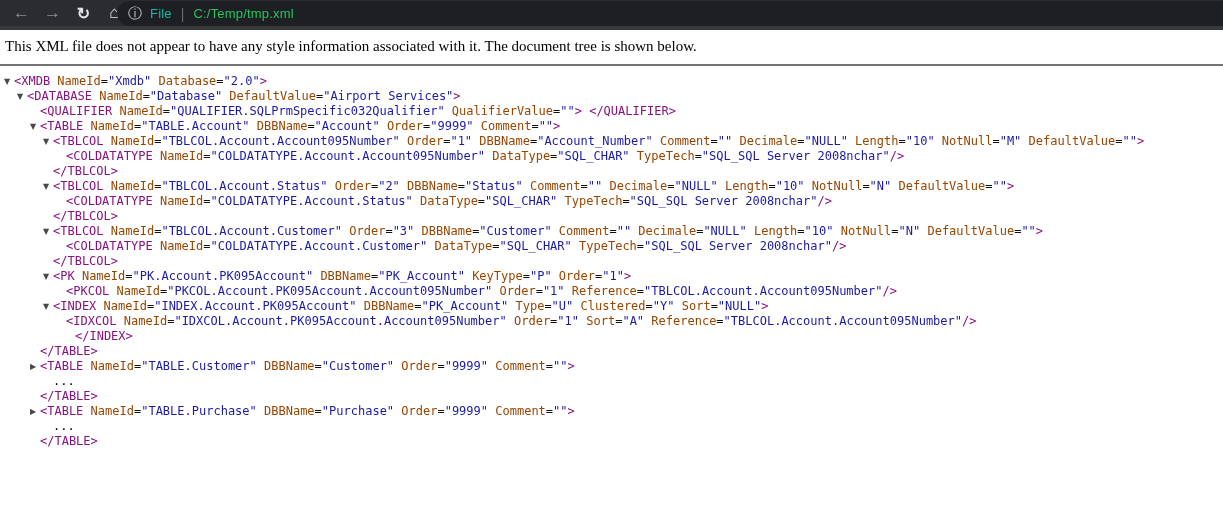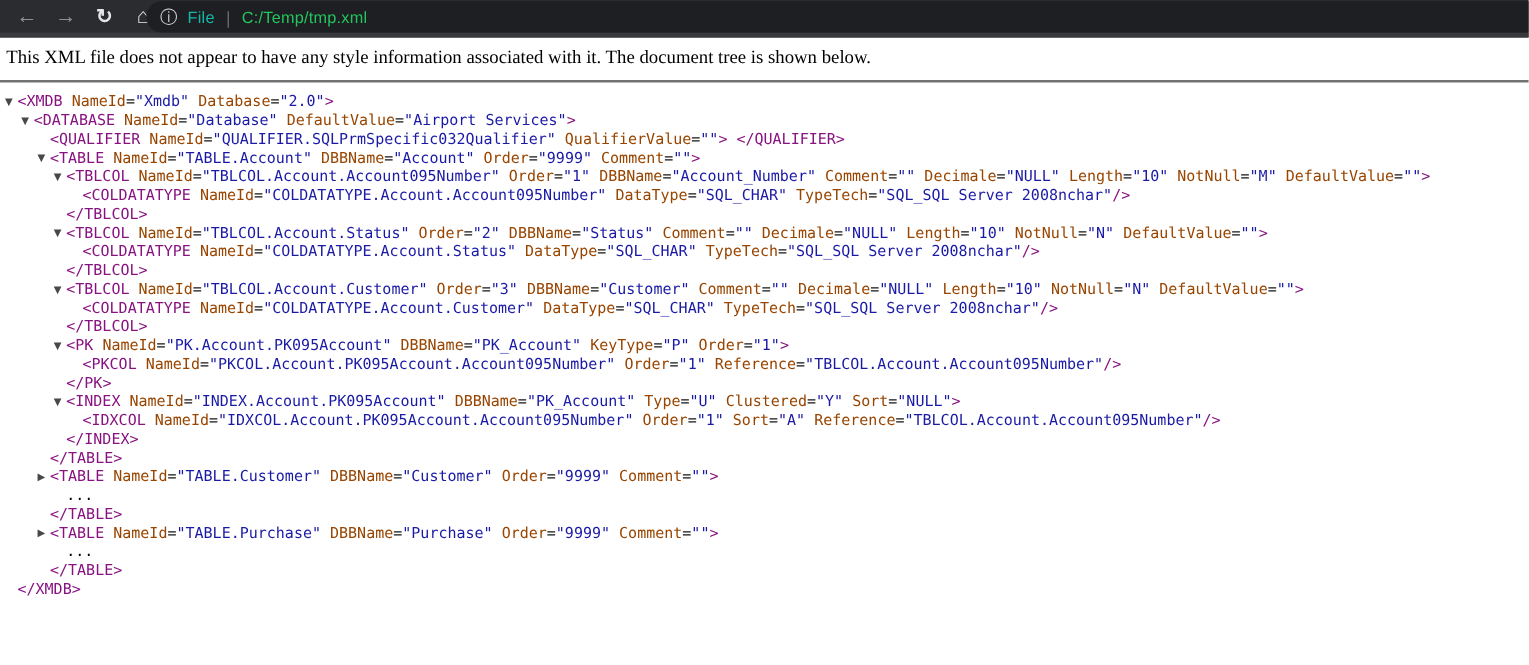--- a/index.html
+++ b/index.html
@@ -85,25 +85,23 @@
     <div class="xline" style="padding-left: 66px;"><span><span class="tg">&lt;COLDATATYPE</span> <span class="an">NameId</span><span class="eq">=</span><span class="av">"COLDATATYPE.Account.Account095Number"</span> <span class="an">DataType</span><span class="eq">=</span><span class="av">"SQL_CHAR"</span> <span class="an">TypeTech</span><span class="eq">=</span><span class="av">"SQL_SQL Server 2008nchar"</span><span class="tg">/&gt;</span></span></div>
     <div class="xline" style="padding-left: 53px;"><span><span class="tg">&lt;/TBLCOL</span><span class="tg">&gt;</span></span></div>
     <div class="xline" style="padding-left: 53px;"><span class="arr" style="left: 43px;">▼</span><span><span class="tg">&lt;TBLCOL</span> <span class="an">NameId</span><span class="eq">=</span><span class="av">"TBLCOL.Account.Status"</span> <span class="an">Order</span><span class="eq">=</span><span class="av">"2"</span> <span class="an">DBBName</span><span class="eq">=</span><span class="av">"Status"</span> <span class="an">Comment</span><span class="eq">=</span><span class="av">""</span> <span class="an">Decimale</span><span class="eq">=</span><span class="av">"NULL"</span> <span class="an">Length</span><span class="eq">=</span><span class="av">"10"</span> <span class="an">NotNull</span><span class="eq">=</span><span class="av">"N"</span> <span class="an">DefaultValue</span><span class="eq">=</span><span class="av">""</span><span class="tg">&gt;</span></span></div>
     <div class="xline" style="padding-left: 66px;"><span><span class="tg">&lt;COLDATATYPE</span> <span class="an">NameId</span><span class="eq">=</span><span class="av">"COLDATATYPE.Account.Status"</span> <span class="an">DataType</span><span class="eq">=</span><span class="av">"SQL_CHAR"</span> <span class="an">TypeTech</span><span class="eq">=</span><span class="av">"SQL_SQL Server 2008nchar"</span><span class="tg">/&gt;</span></span></div>
     <div class="xline" style="padding-left: 53px;"><span><span class="tg">&lt;/TBLCOL</span><span class="tg">&gt;</span></span></div>
     <div class="xline" style="padding-left: 53px;"><span class="arr" style="left: 43px;">▼</span><span><span class="tg">&lt;TBLCOL</span> <span class="an">NameId</span><span class="eq">=</span><span class="av">"TBLCOL.Account.Customer"</span> <span class="an">Order</span><span class="eq">=</span><span class="av">"3"</span> <span class="an">DBBName</span><span class="eq">=</span><span class="av">"Customer"</span> <span class="an">Comment</span><span class="eq">=</span><span class="av">""</span> <span class="an">Decimale</span><span class="eq">=</span><span class="av">"NULL"</span> <span class="an">Length</span><span class="eq">=</span><span class="av">"10"</span> <span class="an">NotNull</span><span class="eq">=</span><span class="av">"N"</span> <span class="an">DefaultValue</span><span class="eq">=</span><span class="av">""</span><span class="tg">&gt;</span></span></div>
     <div class="xline" style="padding-left: 66px;"><span><span class="tg">&lt;COLDATATYPE</span> <span class="an">NameId</span><span class="eq">=</span><span class="av">"COLDATATYPE.Account.Customer"</span> <span class="an">DataType</span><span class="eq">=</span><span class="av">"SQL_CHAR"</span> <span class="an">TypeTech</span><span class="eq">=</span><span class="av">"SQL_SQL Server 2008nchar"</span><span class="tg">/&gt;</span></span></div>
     <div class="xline" style="padding-left: 53px;"><span><span class="tg">&lt;/TBLCOL</span><span class="tg">&gt;</span></span></div>
     <div class="xline" style="padding-left: 53px;"><span class="arr" style="left: 43px;">▼</span><span><span class="tg">&lt;PK</span> <span class="an">NameId</span><span class="eq">=</span><span class="av">"PK.Account.PK095Account"</span> <span class="an">DBBName</span><span class="eq">=</span><span class="av">"PK_Account"</span> <span class="an">KeyType</span><span class="eq">=</span><span class="av">"P"</span> <span class="an">Order</span><span class="eq">=</span><span class="av">"1"</span><span class="tg">&gt;</span></span></div>
     <div class="xline" style="padding-left: 66px;"><span><span class="tg">&lt;PKCOL</span> <span class="an">NameId</span><span class="eq">=</span><span class="av">"PKCOL.Account.PK095Account.Account095Number"</span> <span class="an">Order</span><span class="eq">=</span><span class="av">"1"</span> <span class="an">Reference</span><span class="eq">=</span><span class="av">"TBLCOL.Account.Account095Number"</span><span class="tg">/&gt;</span></span></div>
-    <div class="xline" style="padding-left: 53px;"><span><span class="tg">&lt;/PK</span><span class="tg">&gt;</span></span></div>
     <div class="xline" style="padding-left: 53px;"><span class="arr" style="left: 43px;">▼</span><span><span class="tg">&lt;INDEX</span> <span class="an">NameId</span><span class="eq">=</span><span class="av">"INDEX.Account.PK095Account"</span> <span class="an">DBBName</span><span class="eq">=</span><span class="av">"PK_Account"</span> <span class="an">Type</span><span class="eq">=</span><span class="av">"U"</span> <span class="an">Clustered</span><span class="eq">=</span><span class="av">"Y"</span> <span class="an">Sort</span><span class="eq">=</span><span class="av">"NULL"</span><span class="tg">&gt;</span></span></div>
     <div class="xline" style="padding-left: 66px;"><span><span class="tg">&lt;IDXCOL</span> <span class="an">NameId</span><span class="eq">=</span><span class="av">"IDXCOL.Account.PK095Account.Account095Number"</span> <span class="an">Order</span><span class="eq">=</span><span class="av">"1"</span> <span class="an">Sort</span><span class="eq">=</span><span class="av">"A"</span> <span class="an">Reference</span><span class="eq">=</span><span class="av">"TBLCOL.Account.Account095Number"</span><span class="tg">/&gt;</span></span></div>
-    <div class="xline" style="padding-left: 53px;"><span><span class="tg">&lt;/INDEX</span><span class="tg">&gt;</span></span></div>
+    <div class="xline" style="padding-left: 75px;"><span><span class="tg">&lt;/INDEX</span><span class="tg">&gt;</span></span></div>
     <div class="xline" style="padding-left: 40px;"><span><span class="tg">&lt;/TABLE</span><span class="tg">&gt;</span></span></div>
     <div class="xline" style="padding-left: 40px;"><span class="arr" style="left: 30px;">▶</span><span><span class="tg">&lt;TABLE</span> <span class="an">NameId</span><span class="eq">=</span><span class="av">"TABLE.Customer"</span> <span class="an">DBBName</span><span class="eq">=</span><span class="av">"Customer"</span> <span class="an">Order</span><span class="eq">=</span><span class="av">"9999"</span> <span class="an">Comment</span><span class="eq">=</span><span class="av">""</span><span class="tg">&gt;</span></span></div>
     <div class="xline" style="padding-left: 53px;"><span><span class="plain">...</span></span></div>
     <div class="xline" style="padding-left: 40px;"><span><span class="tg">&lt;/TABLE</span><span class="tg">&gt;</span></span></div>
     <div class="xline" style="padding-left: 40px;"><span class="arr" style="left: 30px;">▶</span><span><span class="tg">&lt;TABLE</span> <span class="an">NameId</span><span class="eq">=</span><span class="av">"TABLE.Purchase"</span> <span class="an">DBBName</span><span class="eq">=</span><span class="av">"Purchase"</span> <span class="an">Order</span><span class="eq">=</span><span class="av">"9999"</span> <span class="an">Comment</span><span class="eq">=</span><span class="av">""</span><span class="tg">&gt;</span></span></div>
     <div class="xline" style="padding-left: 53px;"><span><span class="plain">...</span></span></div>
     <div class="xline" style="padding-left: 40px;"><span><span class="tg">&lt;/TABLE</span><span class="tg">&gt;</span></span></div>
-    <div class="xline" style="padding-left: 14px;"><span><span class="tg">&lt;/XMDB</span><span class="tg">&gt;</span></span></div>
   </div>
 
 </body></html>

